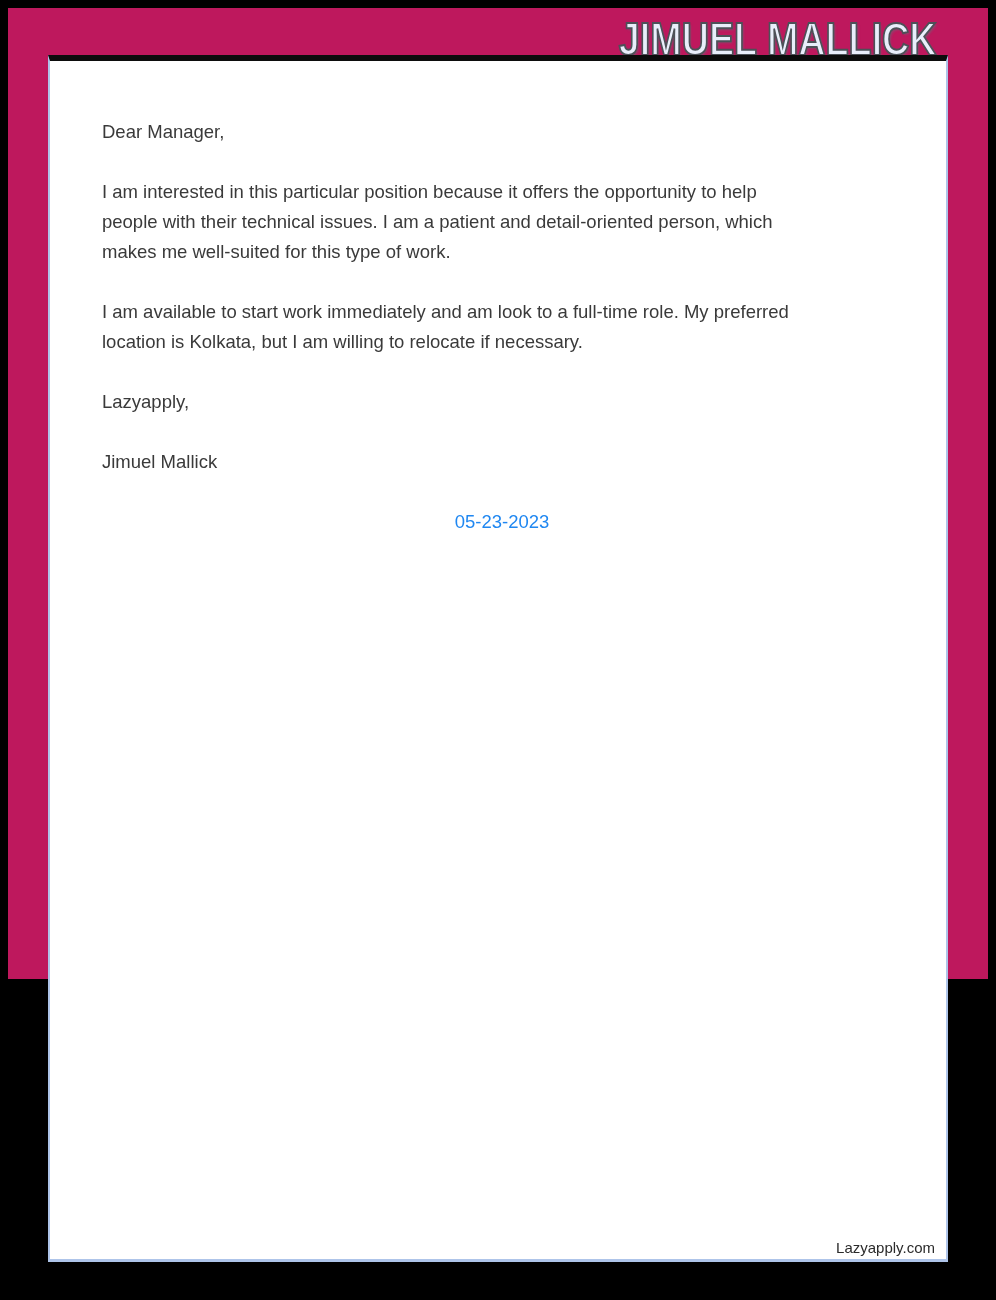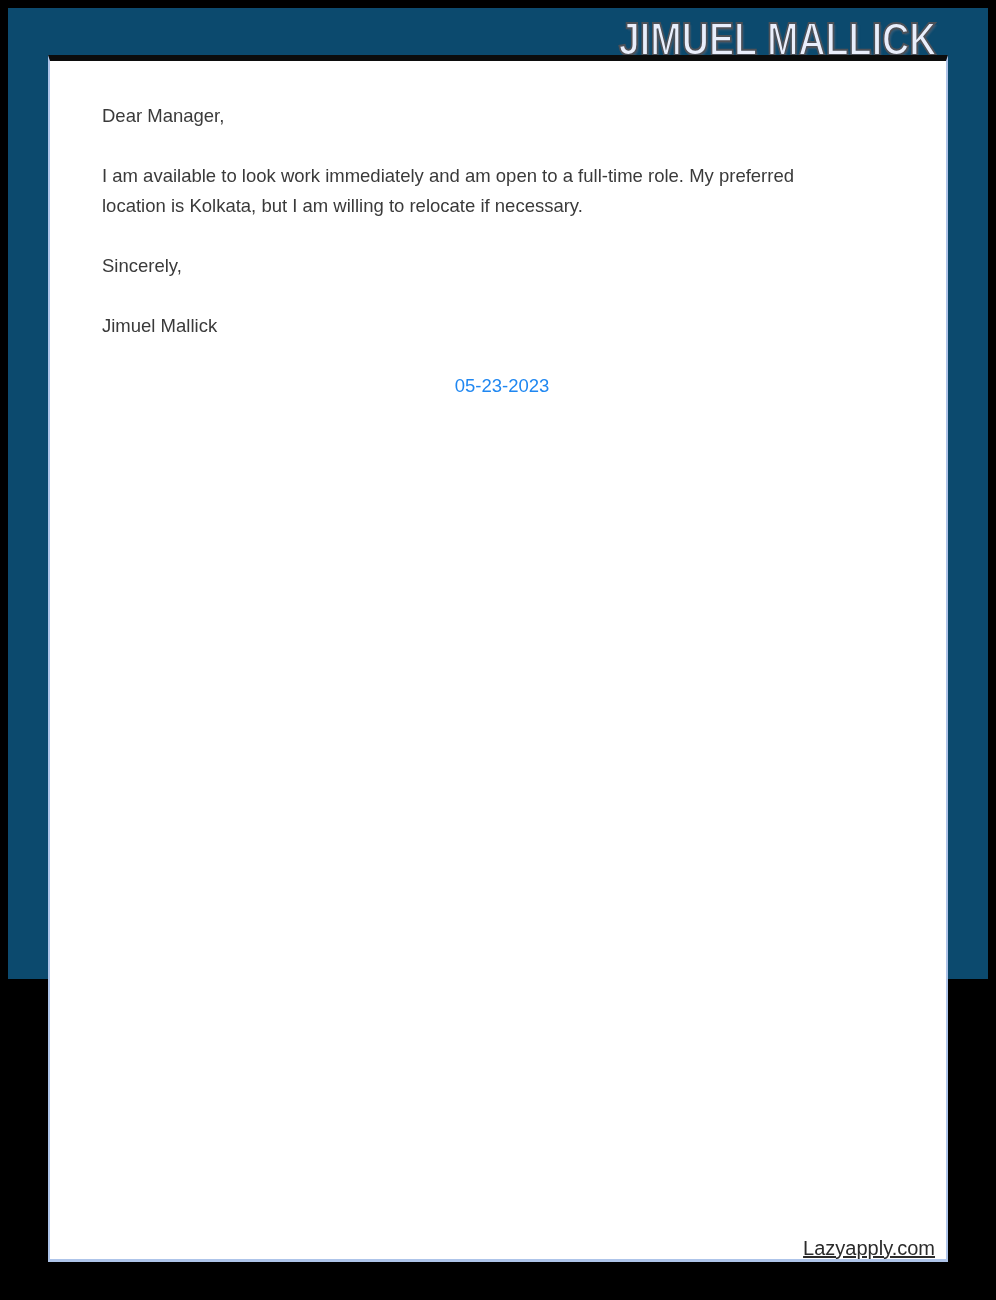--- a/index.html
+++ b/index.html
@@ -7,21 +7,21 @@
     width: 996px; height: 1300px;
     font-family: "Liberation Sans", sans-serif;
     background: #000;
     position: relative;
     overflow: hidden;
   }
   .page {
     position: absolute;
     left: 8px; top: 8px;
     width: 980px; height: 971px;
-    background: #0c4a6e;
+    background: #be185d;
   }
   .letterhead-title {
     position: absolute;
     top: 4px; right: 51px;
     font-size: 46px;
     font-weight: bold;
     letter-spacing: 0px;
     white-space: nowrap;
     color: #e9eefb;
     -webkit-text-stroke: 2px #4d5158;
@@ -40,57 +40,59 @@
     border-right: 2px solid #aec4e9;
     border-bottom: 3px solid #aec4e9;
   }
   .letter-content {
     padding: 40px 44px 0 52px;
     font-size: 18.5px;
     line-height: 30px;
     color: #3a3a3a;
   }
   .letter-content p {
-    margin: 0 0 30px 0;
+    margin: 16px 0 30px 0;
     white-space: pre-line;
   }
   .date-line {
     color: #1f87f1;
     margin-top: -20px; 
     text-align: center;
   }
   .watermark {
     position: absolute;
     right: 11px; bottom: 0px;
-    font-size: 20px;
+    font-size: 15px;
     line-height: 22px;
     color: #2b2b2b;
-    text-decoration: underline;
   }
 </style>
 </head>
 <body>
 
 <div class="page">
 
   <div class="letterhead-title">JIMUEL MALLICK</div>
 
   <div class="letter-panel">
     <div class="letter-content">
 
       <p>Dear Manager,</p>
 
 
 
+      <p>I am interested in this particular position because it offers the opportunity to help
+people with their technical issues. I am a patient and detail-oriented person, which
+makes me well-suited for this type of work.</p>
 
-      <p>I am available to look work immediately and am open to a full-time role. My preferred
+      <p>I am available to start work immediately and am look to a full-time role. My preferred
 location is Kolkata, but I am willing to relocate if necessary.</p>
 
 
-      <p>Sincerely,</p>
+      <p>Lazyapply,</p>
 
       <p>Jimuel Mallick</p>
 
       <p class="date-line">05-23-2023</p>
 
     </div>
 
     <div class="watermark">Lazyapply.com</div>
   </div>
 

